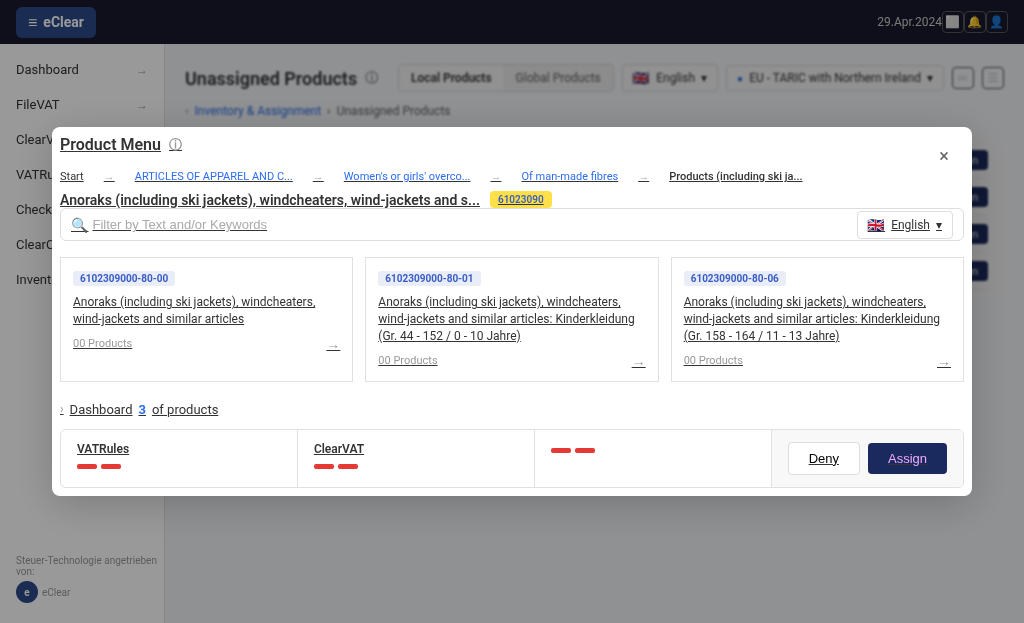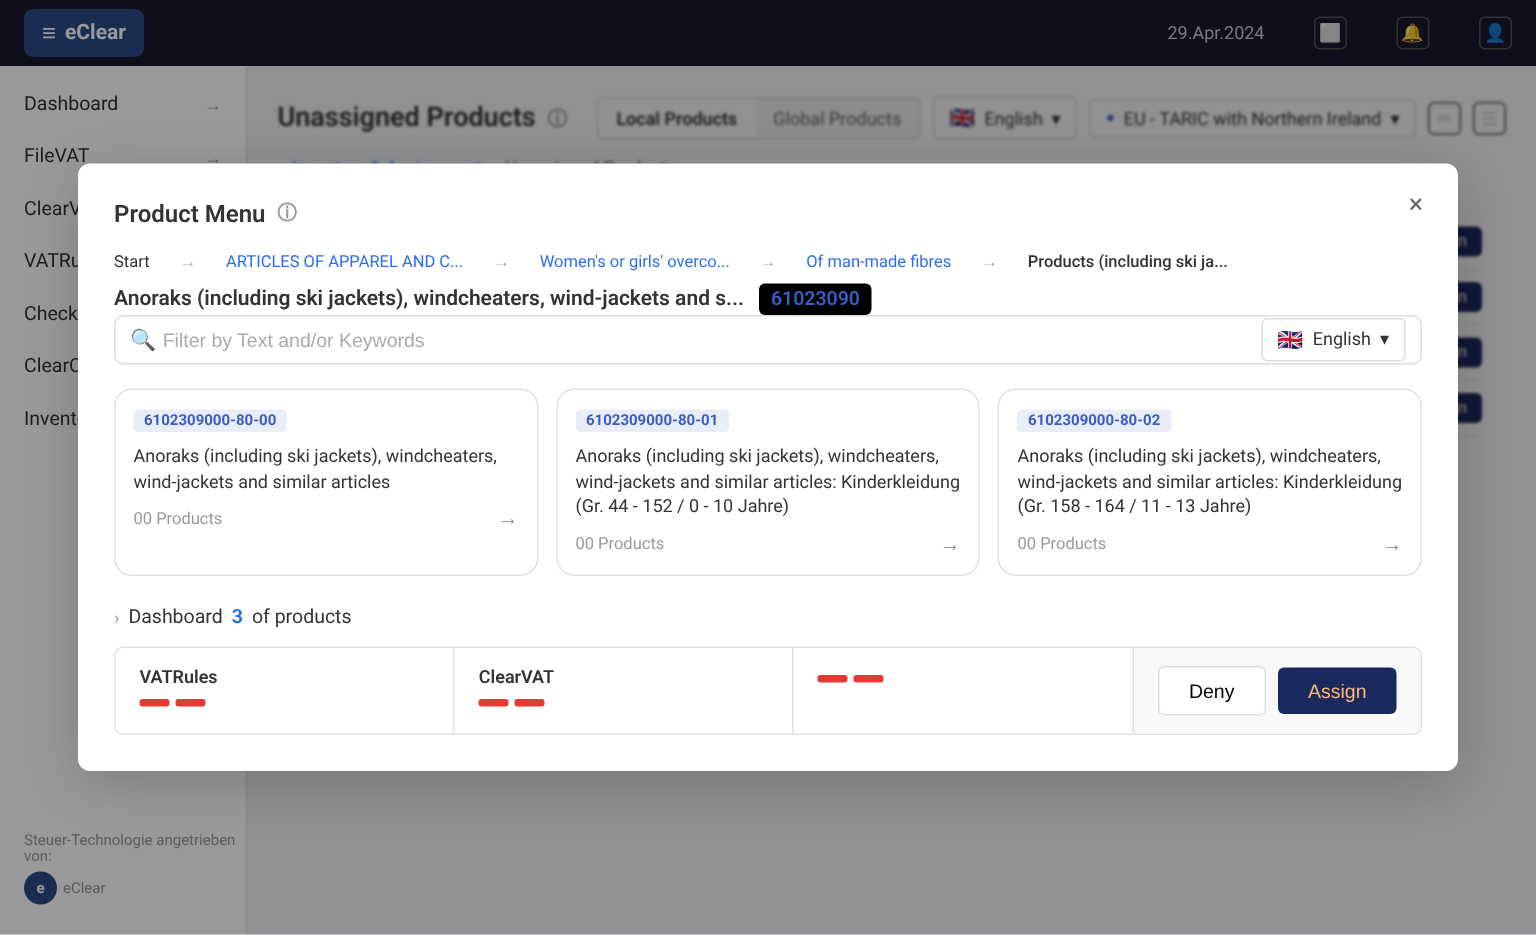--- a/index.html
+++ b/index.html
@@ -2,21 +2,21 @@
 <html><head>
   <meta charset="utf-8">
   <style>
     * { box-sizing: border-box; margin: 0; padding: 0; }
     body { font-family: -apple-system, BlinkMacSystemFont, 'Segoe UI', Roboto, sans-serif; background: #f0f2f5; font-size: 13px; color: #333; overflow: hidden; }
 
     
     .topbar { position: fixed; top: 0; left: 0; right: 0; height: 44px; background: #1a1a2e; display: flex; align-items: center; justify-content: space-between; padding: 0 16px; z-index: 100; }
     .topbar-logo { background: #2d4a8a; color: white; font-weight: 700; font-size: 14px; padding: 6px 12px; border-radius: 6px; display: flex; align-items: center; gap: 6px; }
     .topbar-logo::before { content: '≡'; font-size: 16px; }
-    .topbar-right { display: flex; align-items: center; gap: 33px; color: #ccc; font-size: 12px; }
+    .topbar-right { display: flex; align-items: center; gap: 0; color: #ccc; font-size: 12px; }
     .topbar-icon { width: 22px; height: 22px; border: 1px solid #555; border-radius: 4px; display: flex; align-items: center; justify-content: center; color: #ccc; font-size: 12px; }
 
     
     .sidebar { position: fixed; top: 44px; left: 0; width: 165px; bottom: 0; background: #fff; border-right: 1px solid #e0e0e0; z-index: 50; padding-top: 8px; }
     .sidebar-item { display: flex; align-items: center; justify-content: space-between; padding: 10px 16px; cursor: pointer; font-size: 13px; color: #333; }
     .sidebar-item .arrow { color: #999; font-size: 12px; }
     .sidebar-footer { position: absolute; bottom: 20px; left: 16px; font-size: 10px; color: #999; }
     .sidebar-footer-logo { display: flex; align-items: center; gap: 4px; margin-top: 4px; }
 
     
@@ -38,60 +38,60 @@
     .badge { padding: 2px 8px; border-radius: 3px; font-size: 10px; font-weight: 600; }
     .badge-orange { background: #ff9800; color: #fff; }
     .checkbox { width: 16px; height: 16px; border: 2px solid #ddd; border-radius: 3px; display: flex; align-items: center; justify-content: center; }
     .checkbox.checked { background: #2d6ef0; border-color: #2d6ef0; }
     .checkbox.checked::after { content: '✓'; color: #fff; font-size: 10px; }
 
     
     .overlay { position: fixed; top: 0; left: 0; right: 0; bottom: 0; background: rgba(0,0,0,0.4); z-index: 200; display: flex; align-items: center; justify-content: center; }
 
     
-    .modal { background: #fff; border-radius: 8px; width: 920px; max-width: 95vw; box-shadow: 0 8px 40px rgba(0,0,0,0.2); padding: 24px; position: relative; }
+    .modal { background: #fff; border-radius: 8px; width: 920px; max-width: 95vw; box-shadow: 0 8px 40px rgba(0,0,0,0.2); padding: 8px; position: relative; text-decoration: underline; }
     .modal-title { font-size: 16px; font-weight: 600; margin-bottom: 16px; display: flex; align-items: center; gap: 8px; }
     .modal-close { position: absolute; top: 16px; right: 16px; width: 24px; height: 24px; cursor: pointer; display: flex; align-items: center; justify-content: center; font-size: 18px; color: #666; border-radius: 4px; }
 
     
     .modal-breadcrumb { display: flex; align-items: center; gap: 20px; font-size: 11px; color: #666; margin-bottom: 8px; flex-wrap: wrap; }
     .modal-breadcrumb .crumb { color: #2d6ef0; cursor: pointer; }
     .modal-breadcrumb .crumb:first-child { color: #333; }
     .modal-breadcrumb .sep { color: #aaa; }
     .modal-breadcrumb .crumb.active { color: #333; font-weight: 500; }
 
     
     .current-node { display: flex; align-items: center; gap: 10px; margin-bottom: 0; }
     .current-node-title { font-size: 14px; font-weight: 600; }
-    .code-badge { background: #000000; color: #3a5cc5; padding: 3px 8px; border-radius: 4px; font-size: 13px; font-weight: 600; }
+    .code-badge { background: #fde047; color: #3a5cc5; padding: 3px 8px; border-radius: 4px; font-size: 10px; font-weight: 600; }
 
     
     .search-bar { display: flex; align-items: center; border: 1px solid #ddd; border-radius: 6px; padding: 0 10px; margin-bottom: 16px; background: #fff; }
     .search-bar input { flex: 1; border: none; outline: none; padding: 8px 0; font-size: 13px; color: #333; background: transparent; }
     .search-bar input::placeholder { color: #aaa; }
     .search-icon { color: #aaa; font-size: 14px; margin-right: 4px; }
     .lang-btn { display: flex; align-items: center; gap: 6px; border: 1px solid #ddd; border-radius: 4px; padding: 5px 10px; font-size: 12px; background: #fff; cursor: pointer; margin-left: 8px; white-space: nowrap; }
 
     
     .cards-grid { display: grid; grid-template-columns: repeat(3, 1fr); gap: 12px; margin-bottom: 20px; }
-    .product-card { border: 1px solid #e0e0e0; border-radius: 12px; padding: 12px; cursor: pointer; }
+    .product-card { border: 1px solid #e0e0e0; border-radius: 0; padding: 12px; cursor: pointer; }
     .card-code { background: #e8edf8; color: #3a5cc5; font-size: 10px; font-weight: 700; padding: 2px 7px; border-radius: 3px; display: inline-block; margin-bottom: 8px; }
     .card-title { font-size: 12px; color: #333; margin-bottom: 8px; line-height: 1.4; }
     .card-footer { display: flex; align-items: center; justify-content: space-between; font-size: 11px; color: #999; }
     .card-arrow { color: #999; font-size: 14px; }
 
     
     .assigning-row { display: flex; align-items: center; gap: 6px; font-size: 13px; margin-bottom: 12px; color: #333; }
     .assigning-row strong { color: #2d6ef0; }
     .chevron-icon { color: #999; font-size: 12px; cursor: pointer; }
     .assign-status { display: flex; gap: 4px; margin-top: 6px; }
     .status-dot { width: 20px; height: 5px; border-radius: 2px; }
     .status-dot-red { background: #e53935; }
     .btn-deny { background: #fff; border: 1px solid #ddd; border-radius: 4px; padding: 8px 20px; font-size: 13px; cursor: pointer; }
-    .btn-assign { background: #1a2a5e; color: #fdba74; border: none; border-radius: 4px; padding: 8px 20px; font-size: 13px; cursor: pointer; font-weight: 500; }
+    .btn-assign { background: #1a2a5e; color: #f0abfc; border: none; border-radius: 4px; padding: 8px 20px; font-size: 13px; cursor: pointer; font-weight: 500; }
   </style>
 </head>
 <body>
 
 <div class="topbar">
   <div class="topbar-logo">eClear</div>
   <div class="topbar-right">
     <span>29.Apr.2024</span>
     <div class="topbar-icon">⬜</div>
     <div class="topbar-icon">🔔</div>
@@ -264,21 +264,21 @@
       <div class="product-card">
         <div class="card-code">6102309000-80-01</div>
         <div class="card-title">Anoraks (including ski jackets), windcheaters, wind-jackets and similar articles: Kinderkleidung (Gr. 44 - 152 / 0 - 10 Jahre)</div>
         <div class="card-footer">
           <span>00 Products</span>
           <span class="card-arrow">→</span>
         </div>
       </div>
 
       <div class="product-card">
-        <div class="card-code">6102309000-80-02</div>
+        <div class="card-code">6102309000-80-06</div>
         <div class="card-title">Anoraks (including ski jackets), windcheaters, wind-jackets and similar articles: Kinderkleidung (Gr. 158 - 164 / 11 - 13 Jahre)</div>
         <div class="card-footer">
           <span>00 Products</span>
           <span class="card-arrow">→</span>
         </div>
       </div>
     </div>
 
     <div class="assigning-row">
       <span class="chevron-icon">›</span>

